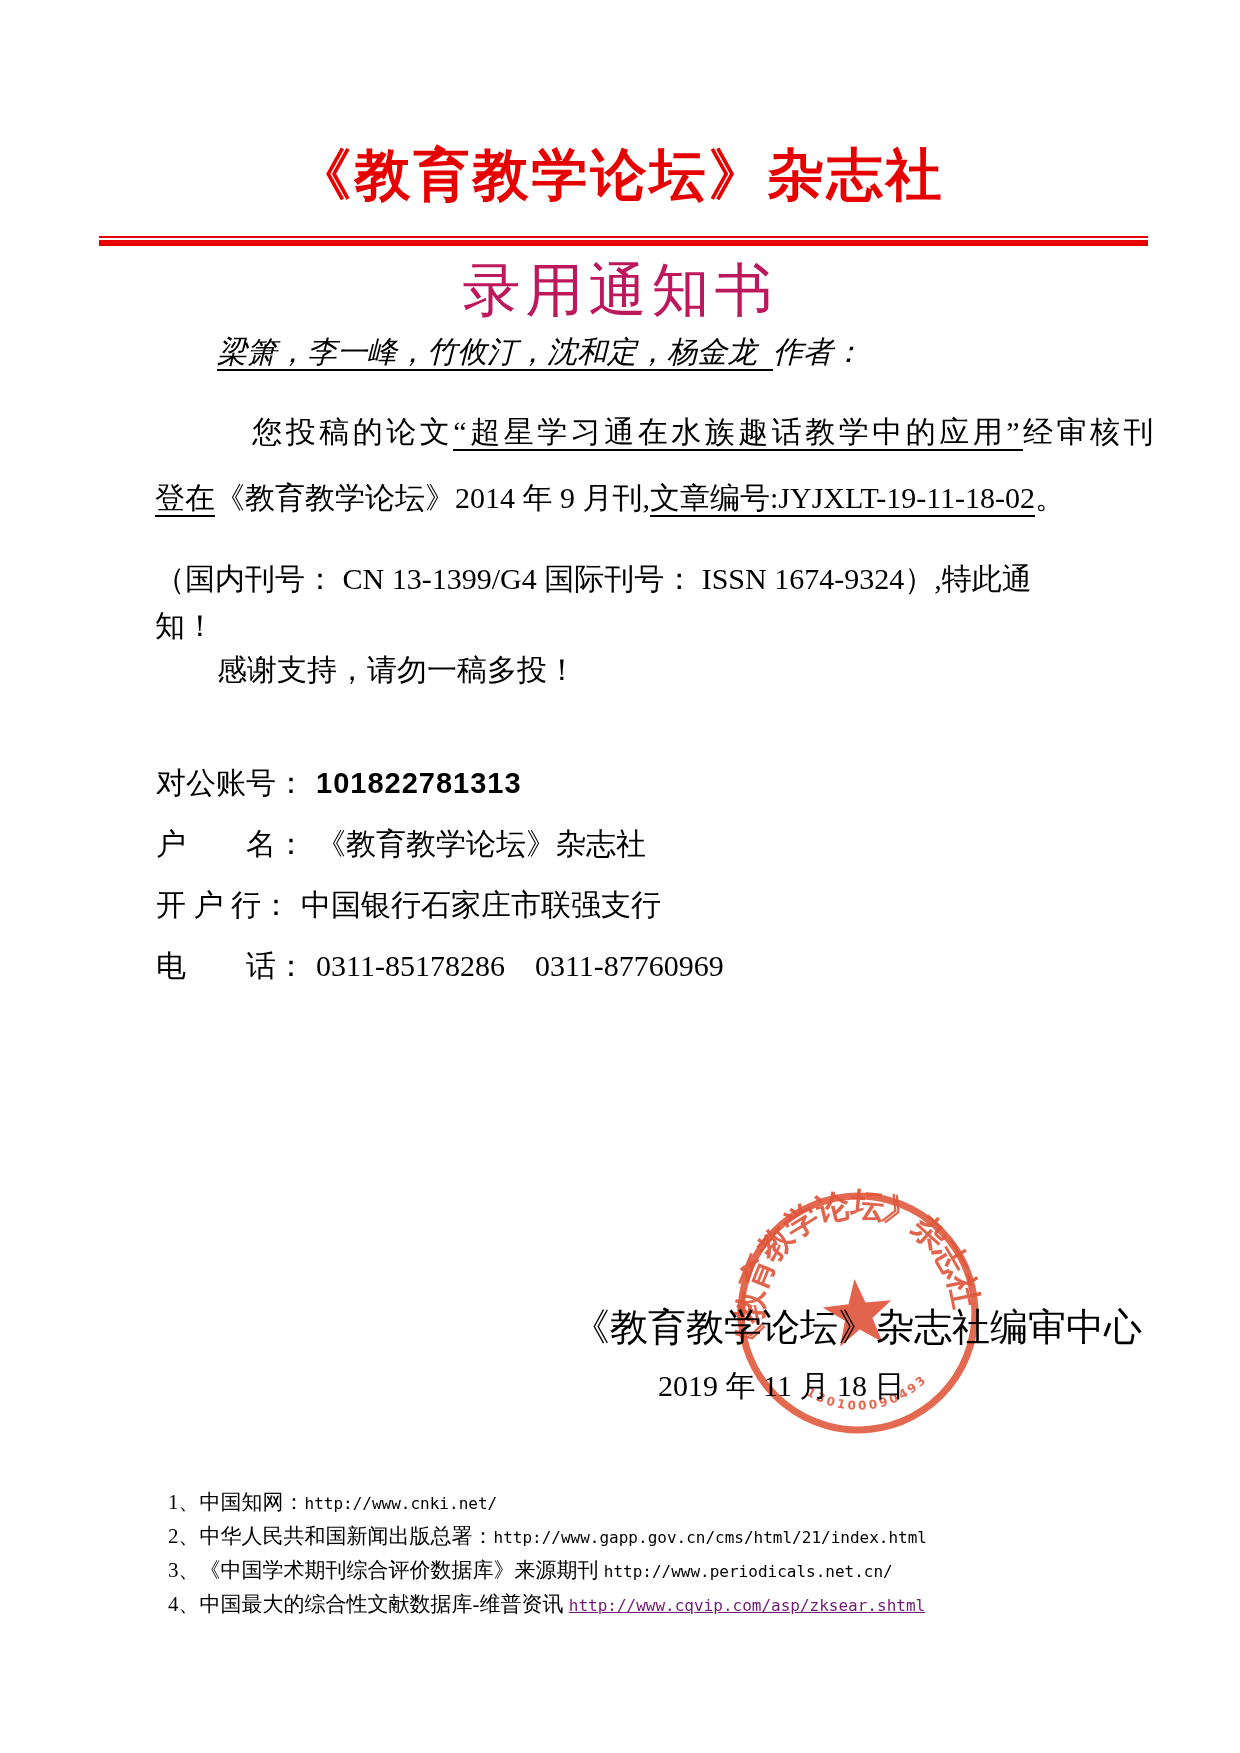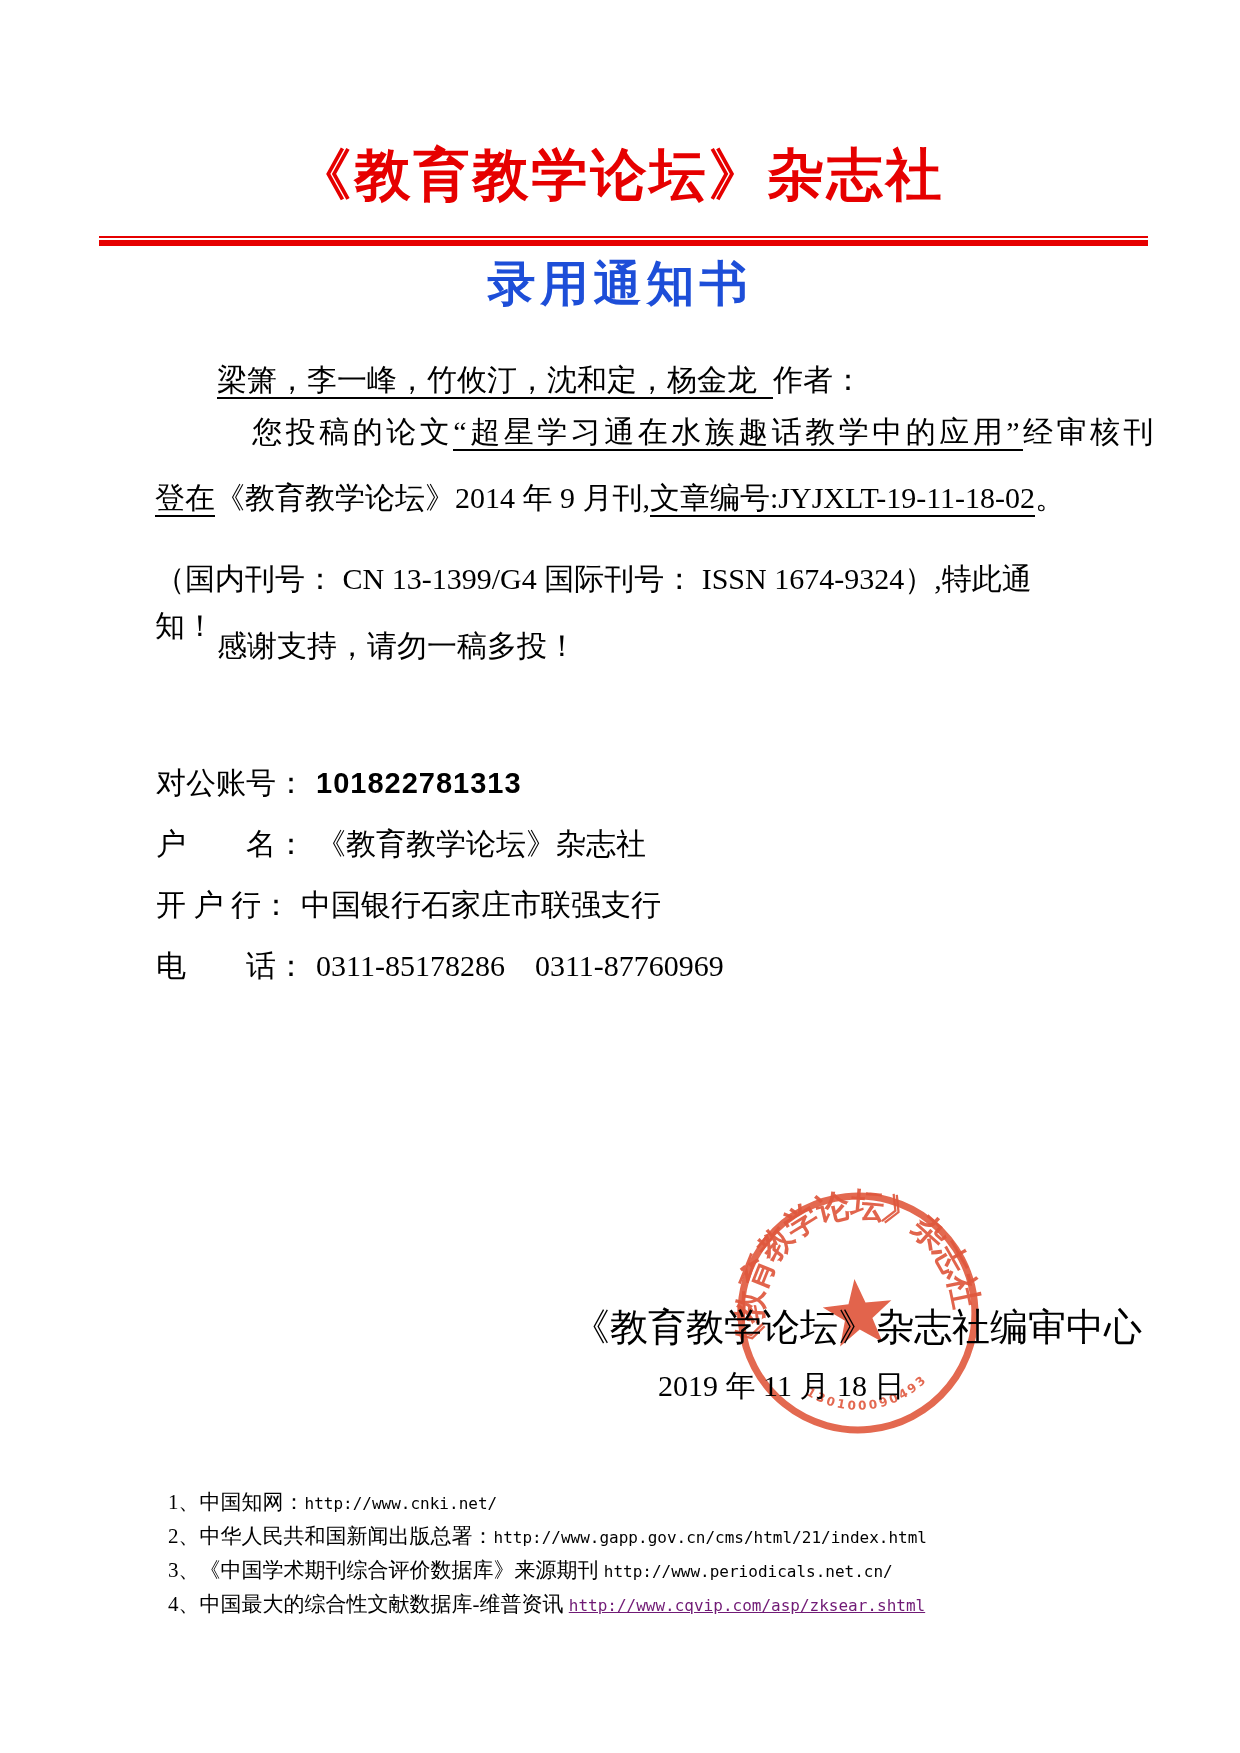--- a/index.html
+++ b/index.html
@@ -14,22 +14,22 @@
     position:absolute; top:138px; left:0; width:100%;
     text-align:center; font-size:56px; font-weight:bold;
     color:#e60000; letter-spacing:3px; white-space:nowrap;
   }
   .rule { position:absolute; top:236px; left:99px; width:1049px; }
   .rule-thin  { height:2px; background:#e60000; }
   .rule-gap   { height:2px; }
   .rule-thick { height:6px; background:#e60000; }
   .subtitle {
     position:absolute; top:252px; left:0; width:100%;
-    text-align:center; font-size:48px; font-weight:bold;
-    color:#1d4ed8; letter-spacing:5px; white-space:nowrap;
+    text-align:center; font-size:58px; font-weight:normal;
+    color:#be185d; letter-spacing:5px; white-space:nowrap;
   }
   
   .bline {
     position:absolute; left:155px; width:940px;
     font-size:30px; white-space:nowrap; color:#000;
   }
   .indent { padding-left:62px; }
   .ls2 { letter-spacing:3.5px; }
   .u { border-bottom:2px solid #000; padding-bottom:1px; }
   .u-pad { padding-right:16px; }
@@ -61,35 +61,35 @@
 <div class="page">
 
   <div class="title">《教育教学论坛》杂志社</div>
   <div class="rule">
     <div class="rule-thin"></div>
     <div class="rule-gap"></div>
     <div class="rule-thick"></div>
   </div>
   <div class="subtitle">录用通知书</div>
 
-  <div class="bline indent" style="top:360px;">
+  <div class="bline indent" style="top:332px;font-style:italic;">
     <span class="u u-pad">梁箫，李一峰，竹攸汀，沈和定，杨金龙</span><span>作者：</span>
   </div>
 
   <div class="bline indent ls2" style="top:412px;text-align:right;">
     <span>您投稿的论文</span><span class="u">“超星学习通在水族趣话教学中的应用”</span><span>经审核刊</span>
   </div>
 
   <div class="bline" style="top:478px;">
     <span class="u">登在</span><span>《教育教学论坛》2014 年 9 月刊,</span><span class="u">文章编号:JYJXLT-19-11-18-02</span><span>。</span>
   </div>
 
   <div class="bline" style="top:516px;margin-top:43px;">（国内刊号： CN 13-1399/G4 国际刊号： ISSN 1674-9324）,特此通</div>
   <div class="bline" style="top:606px;">知！</div>
-  <div class="bline indent" style="top:626px;">感谢支持，请勿一稿多投！</div>
+  <div class="bline indent" style="top:650px;">感谢支持，请勿一稿多投！</div>
 
   <div class="acct" style="top:763px;">
     <span>对公账号：</span><span class="acct-val num-bold">101822781313</span>
   </div>
   <div class="acct" style="top:824px;">
     <span>户　　名：</span><span class="acct-val">《教育教学论坛》杂志社</span>
   </div>
   <div class="acct" style="top:885px;">
     <span>开 户 行：</span><span class="acct-val">中国银行石家庄市联强支行</span>
   </div>

